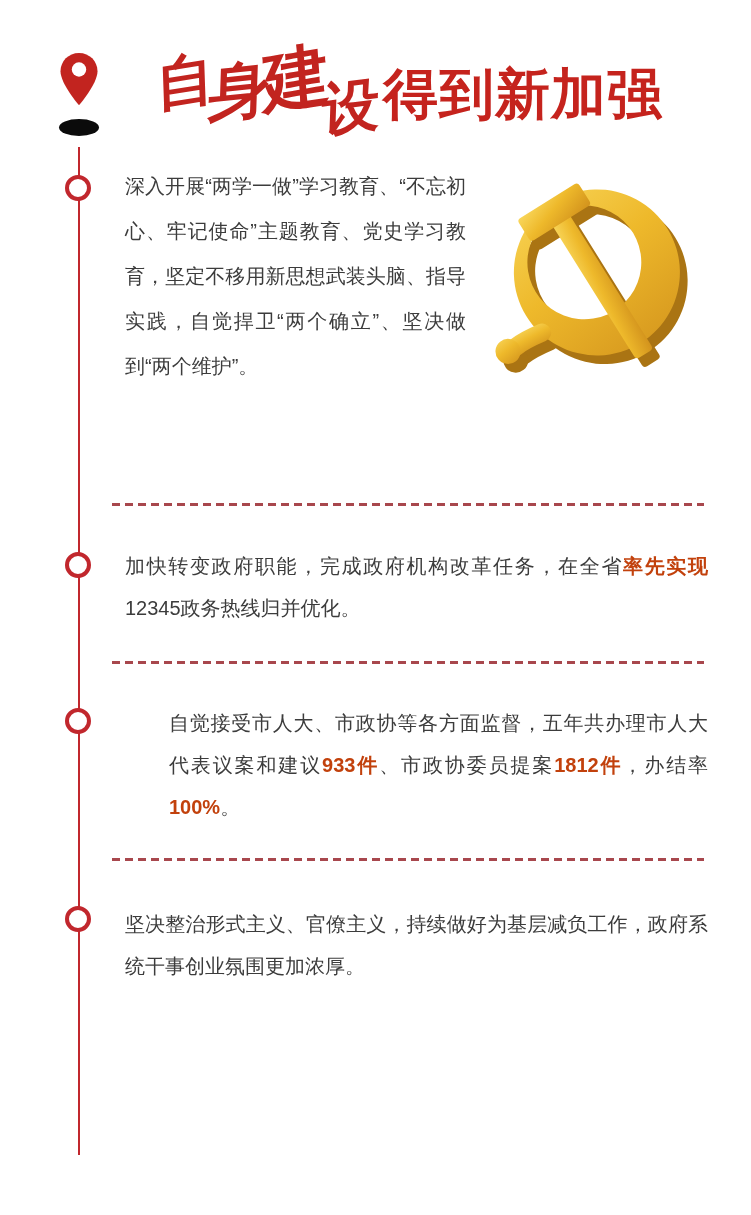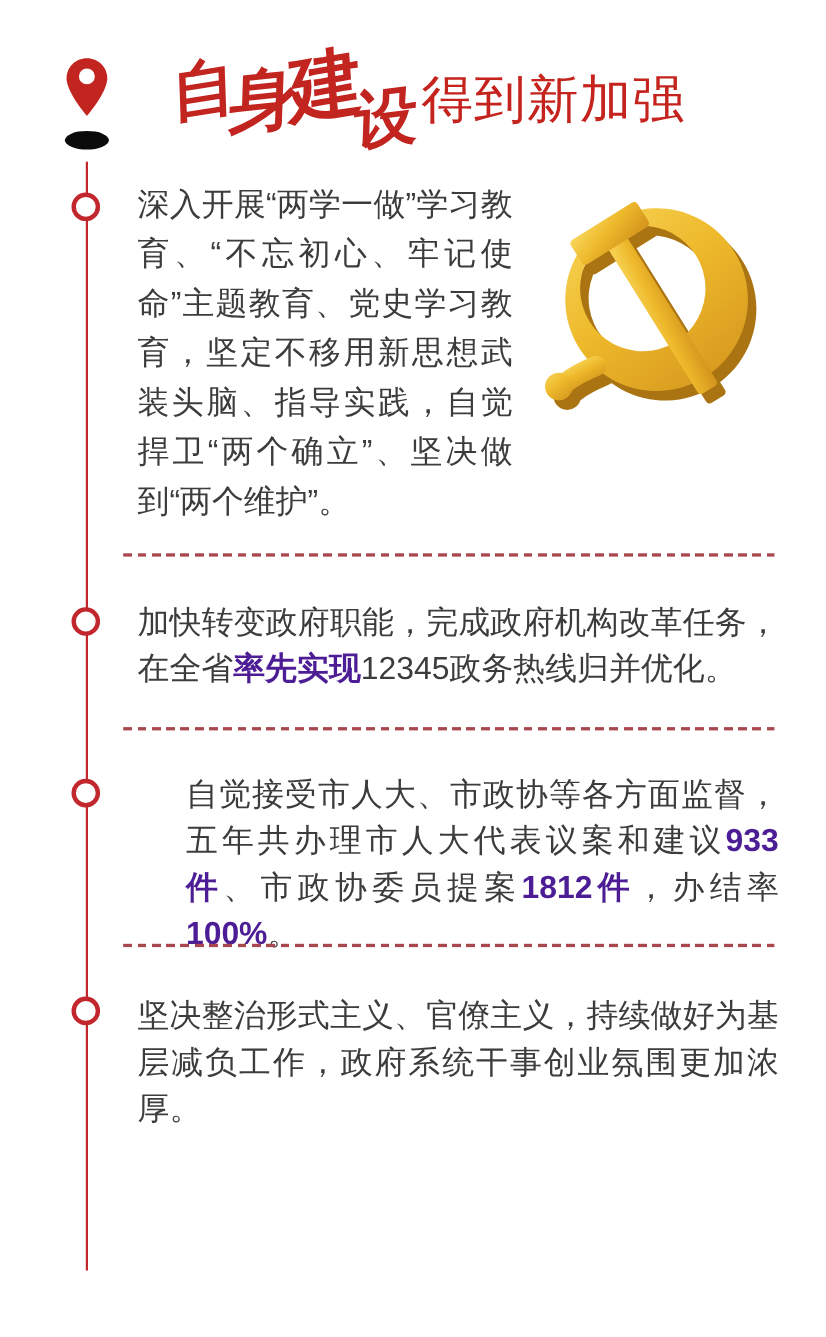--- a/index.html
+++ b/index.html
@@ -17,35 +17,35 @@
   .pin-shadow{position:absolute;left:59px;top:119px;width:40px;height:17px;
     background:#0b0b0b;border-radius:50%;}
   .callig{position:absolute;left:150px;top:38px;width:235px;height:115px;
     color:#c2241f;font-family:"DejaVu Serif","Liberation Serif",serif;font-weight:bold;}
   .callig span{position:absolute;display:block;line-height:1;}
   .cg0{left:6px;top:14px;font-size:58px;transform:rotate(-9deg) skewX(-7deg);}
   .cg1{left:58px;top:22px;font-size:62px;transform:rotate(-6deg) skewX(-8deg);}
   .cg2{left:112px;top:6px;font-size:68px;transform:rotate(-10deg) skewX(-6deg);}
   .cg3{left:172px;top:40px;font-size:58px;transform:rotate(-7deg) skewX(-9deg);}
   .title-bold{position:absolute;left:383px;top:64px;
-    font-size:47px;font-weight:400;letter-spacing:1px;color:#c5231d;line-height:1.1;}
+    font-size:55px;font-weight:700;letter-spacing:1px;color:#c5231d;line-height:1.1;}
   
   .tl-line{position:absolute;left:78px;top:147px;width:2px;height:1008px;background:#c1272d;}
   .ring{position:absolute;left:65px;width:26px;height:26px;box-sizing:border-box;
     border:4px solid #c1272d;border-radius:50%;background:#ffffff;z-index:2;}
   .r1{top:175px;} .r2{top:552px;} .r3{top:708px;} .r4{top:906px;}
   
-  .block{position:absolute;left:125px;right:43px;font-size:29px;color:#3c3c3c;}
+  .block{position:absolute;left:125px;right:43px;font-size:20px;color:#3c3c3c;}
   .block p{margin:0;text-align:justify;}
   .b1{top:164px;}
   .b1 p{line-height:45px;}
   .b2{top:545px;} .b3{top:702px;margin-left:44px;} .b4{top:899px;}
   .b2 p,.b3 p,.b4 p{line-height:42px;}
   .b4 .p2{margin-top:4px;}
-  .accent{color:#4c1d95;font-weight:bold;}
+  .accent{color:#c2410c;font-weight:bold;}
   .emblem{float:right;width:228px;height:222px;margin:0 0 6px 14px;}
   .emblem svg{display:block;width:100%;height:100%;}
   
   .sep{position:absolute;left:112px;width:592px;height:3px;
     background:repeating-linear-gradient(to right,#a8474d 0 8px,transparent 8px 13px);}
   .s1{top:503px;} .s2{top:661px;} .s3{top:858px;}
 </style>
 </head>
 <body>
 

